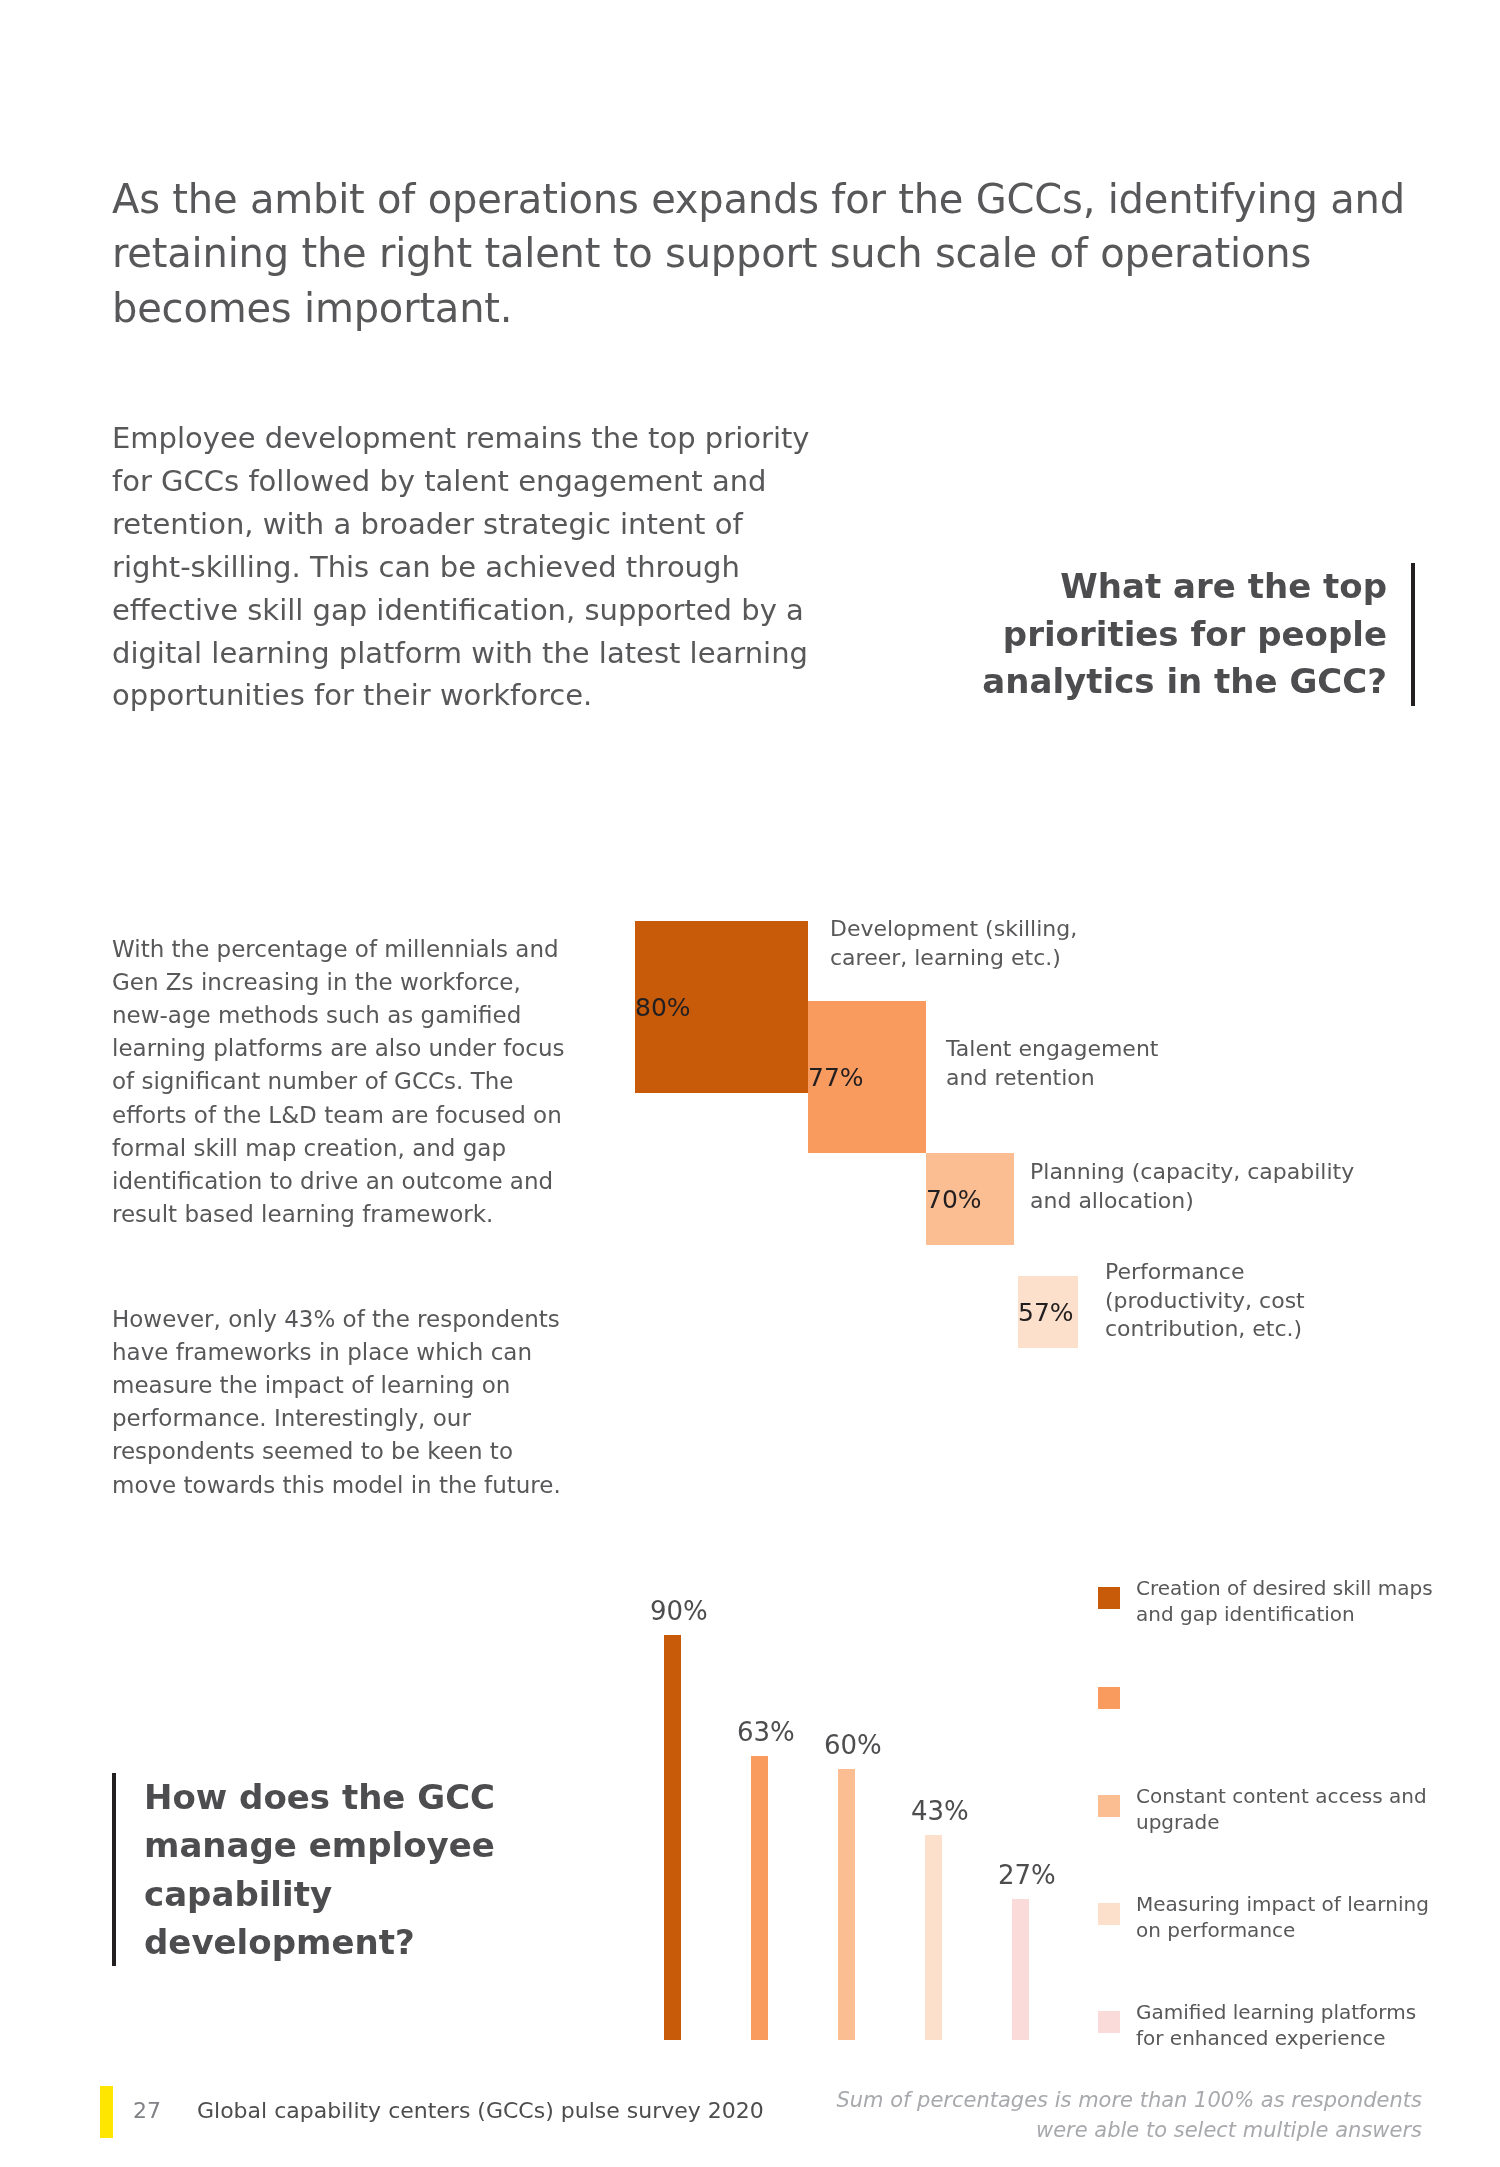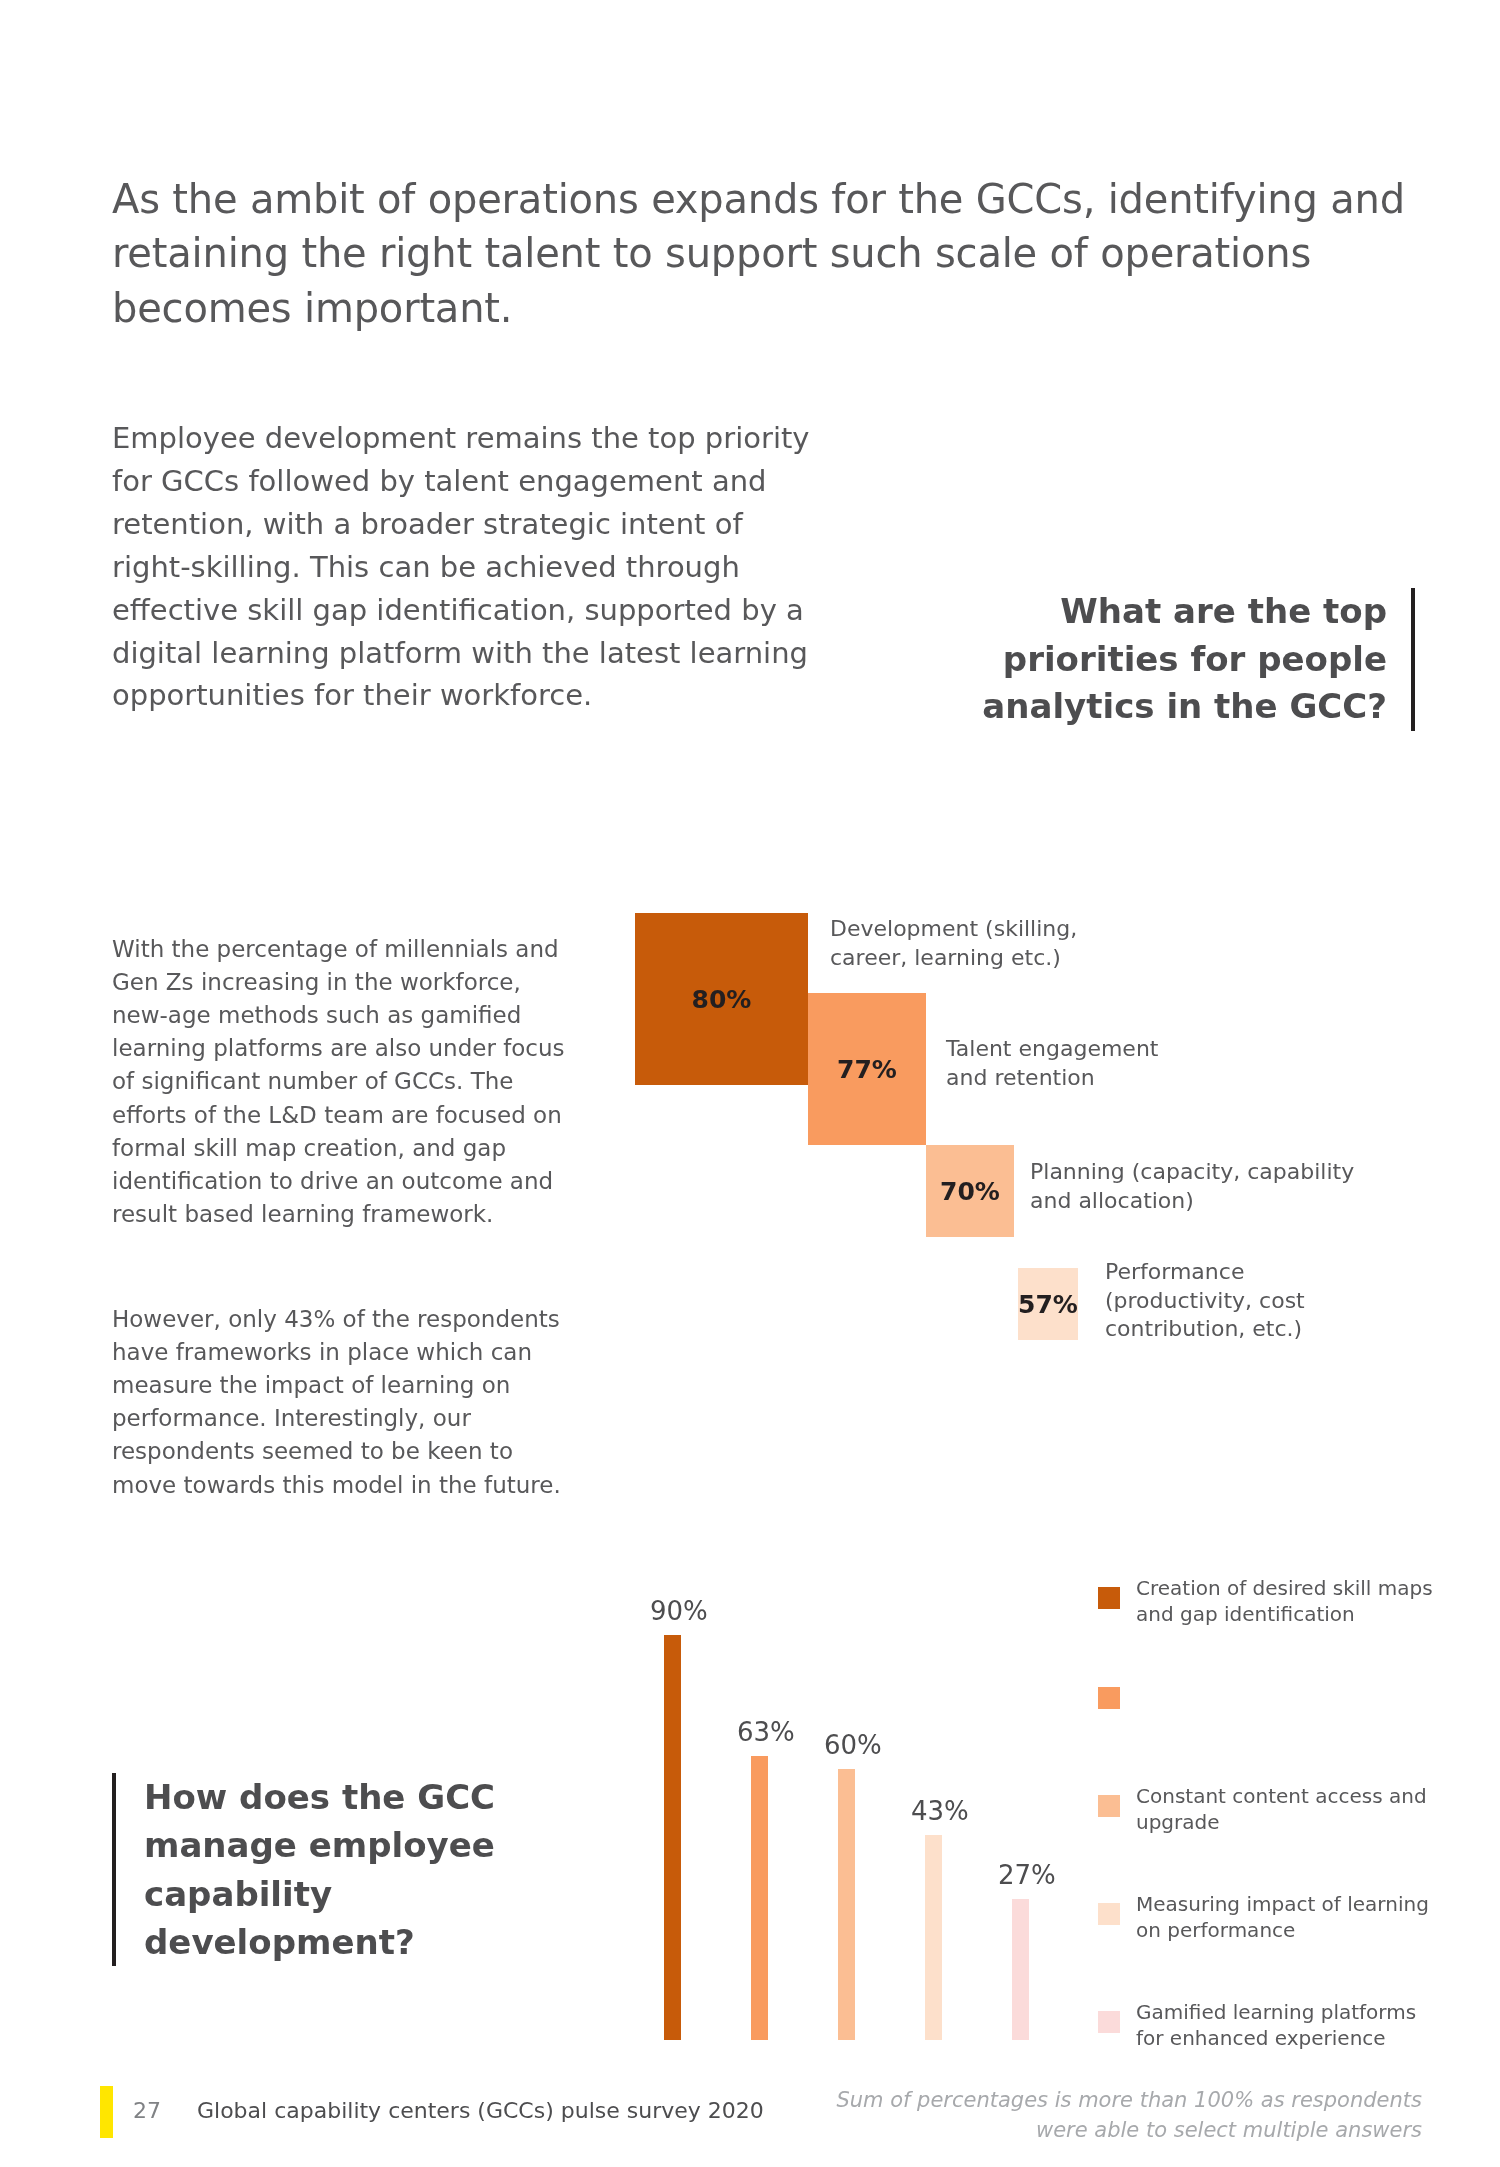--- a/index.html
+++ b/index.html
@@ -42,21 +42,21 @@
     width: 700px;
     font-size: 29px;
     line-height: 1.48;
     color: #58585a;
   }
 
   
   #question-one {
     position: absolute;
     right: 85px;
-    top: 560px;
+    top: 535px;
     width: 530px;
     padding-right: 24px;
     text-align: right;
     font-size: 34px;
     line-height: 1.40;
     font-weight: 700;
     color: #4d4d4f;
     border-right: 4px solid #231f20;
     box-sizing: border-box;
   }
@@ -79,24 +79,24 @@
     left: 630px;
     top: 905px;
     width: 820px;
     height: 500px;
   }
   .stair-step { position: absolute; }
   .stair-box {
     position: absolute;
     display: flex;
     align-items: center;
-    justify-content: center;
     font-size: 25px;
     color: #231f20;
-    font-weight: 700;
+    font-weight: 400;
+    margin-top: 8px;
   }
   .stair-label {
     position: absolute;
     font-size: 22px;
     line-height: 1.30;
     color: #58585a;
   }
 
   
   #question-two {

